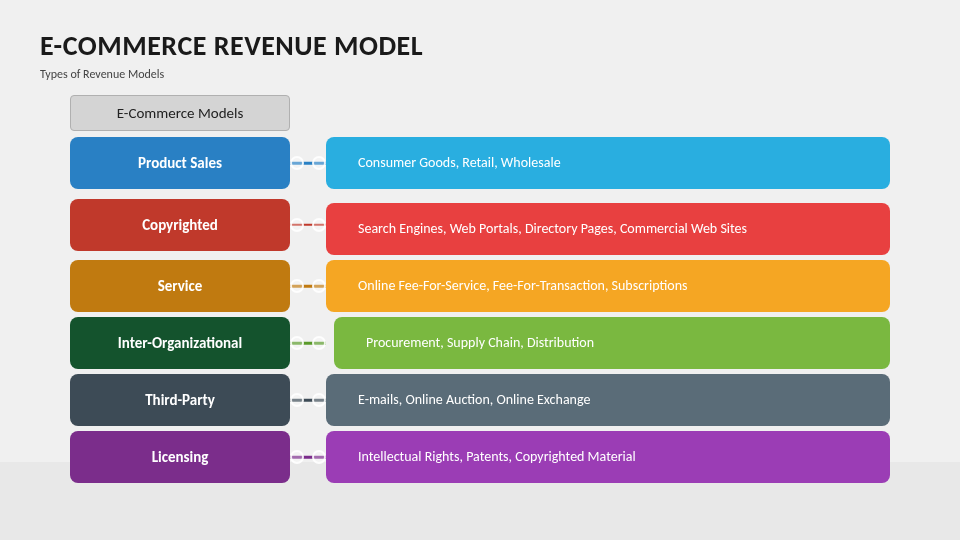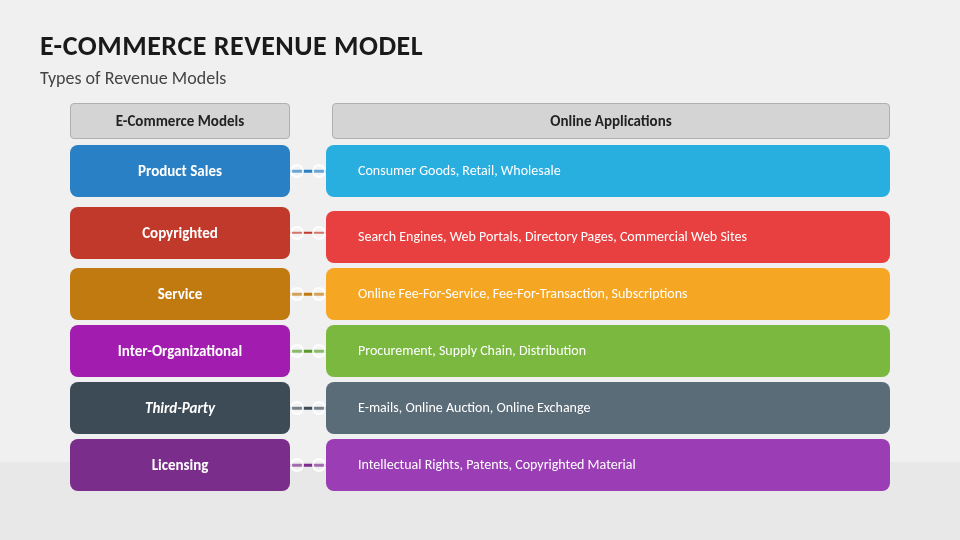--- a/index.html
+++ b/index.html
@@ -23,21 +23,21 @@
     .main-title {
       font-size: 28px;
       font-weight: 900;
       color: #1a1a1a;
       letter-spacing: 0.5px;
       margin-bottom: 4px;
       font-family: 'Calibri', 'Arial Black', sans-serif;
     }
 
     .subtitle {
-      font-size: 18px;
+      font-size: 12px;
       color: #444;
       margin-bottom: 14px;
       font-weight: 400;
     }
 
     .table-container {
       width: 820px;
       margin: 0 auto;
     }
 
@@ -45,21 +45,21 @@
       display: flex;
       margin-bottom: 6px;
     }
 
     .header-cell {
       border: 1.5px solid #b0b0b0;
       background: #d4d4d4;
       display: flex;
       align-items: center;
       justify-content: center;
-      font-weight: 700;
+      font-weight: 400;
       font-size: 15px;
       color: #222;
       padding: 8px 12px;
       border-radius: 4px;
     }
 
     .header-left {
       width: 220px;
       margin-right: 6px;
     }
@@ -151,44 +151,43 @@
     .row-blue .right-cell { background: #29aee0; }
 
     .row-red .left-cell { background: #c0392b; }
     .row-red .connector-line { background: #c0392b; }
     .row-red .right-cell { background: #e84040; margin-top: 9px; }
 
     .row-orange .left-cell { background: #c07a10; }
     .row-orange .connector-line { background: #c07a10; }
     .row-orange .right-cell { background: #f5a623; }
 
-    .row-green .left-cell { background: #a21caf; }
+    .row-green .left-cell { background: #14532d; }
     .row-green .connector-line { background: #5a9a2a; }
-    .row-green .right-cell { background: #7ab840; }
-
-    .row-dark .left-cell { background: #3d4b56; font-style: italic; }
+    .row-green .right-cell { background: #7ab840; margin-left: 8px; }
+
+    .row-dark .left-cell { background: #3d4b56; }
     .row-dark .connector-line { background: #3d4b56; }
     .row-dark .right-cell { background: #5a6c78; }
 
     .row-purple .left-cell { background: #7b2d8b; }
     .row-purple .connector-line { background: #7b2d8b; }
     .row-purple .right-cell { background: #9b3db5; }
   </style>
 </head>
 <body>
 
 <div class="slide">
   <div class="main-title">E-COMMERCE REVENUE MODEL</div>
   <div class="subtitle">Types of Revenue Models</div>
 
   <div class="table-container">
     <div class="header-row">
       <div class="header-cell header-left">E-Commerce Models</div>
       <div style="width:36px; flex-shrink:0;"></div>
-      <div class="header-cell header-right">Online Applications</div>
     </div>
 
     <div id="rows-container">
         <div class="data-row row-blue">
     <div class="left-cell">
       <span>Product Sales</span>
     </div>
     <div class="connector">
       <div class="connector-line"></div>
       <div class="dot-left"></div>

